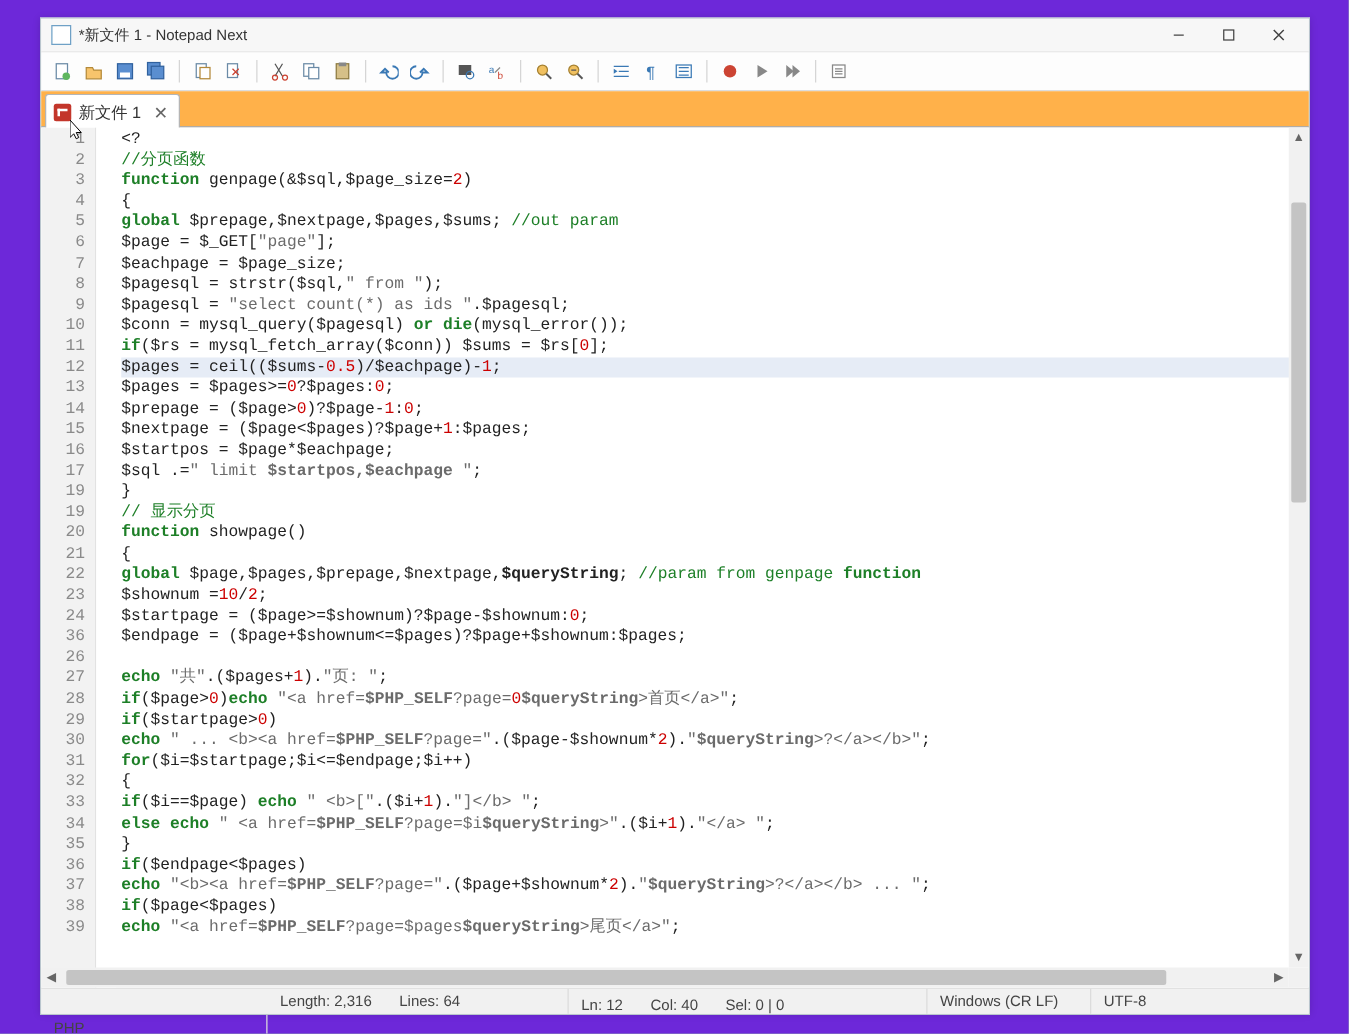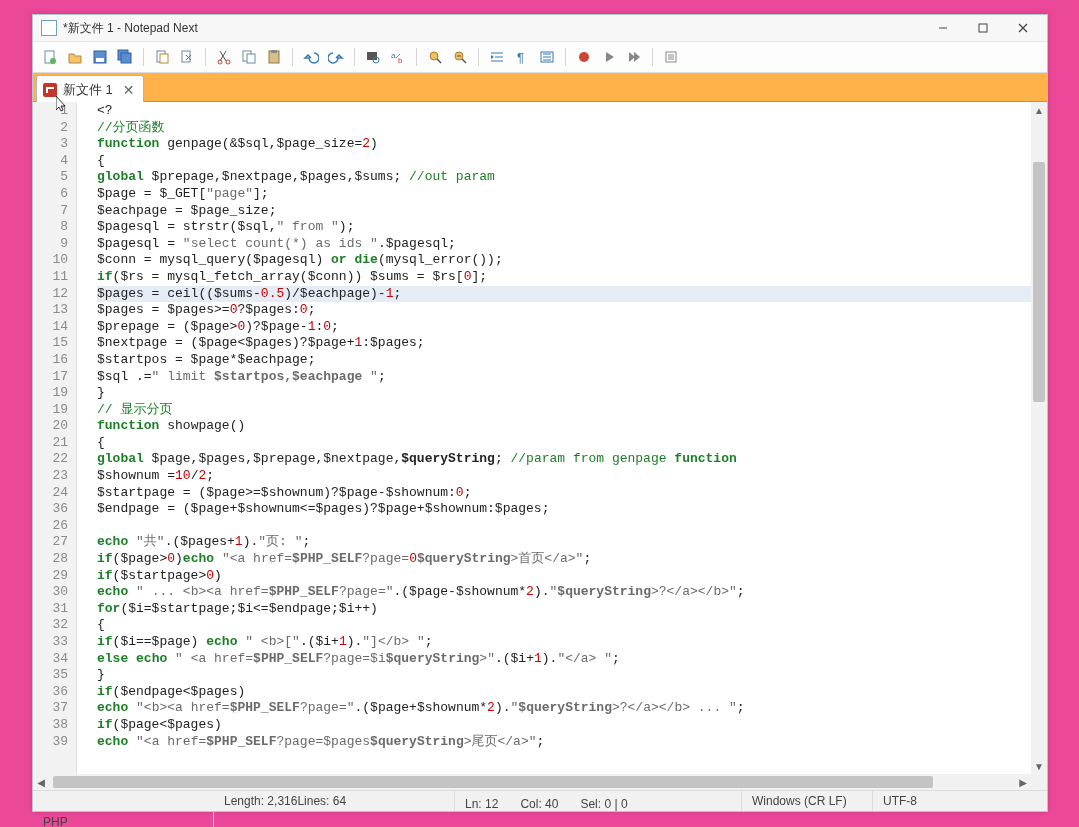--- a/index.html
+++ b/index.html
@@ -6,21 +6,21 @@
     margin: 0;
     padding: 0;
     height: 100%;
     font-family: "Segoe UI", Tahoma, sans-serif;
     background: #8fa2b4;
   }
   .desktop {
     position: relative;
     width: 1079px;
     height: 827px;
-    background: #ec4899;
+    background: #6d28d9;
     overflow: hidden;
   }
   .window {
     position: absolute;
     left: 32px;
     top: 14px;
     width: 1014px;
     height: 796px;
     background: #f7f7f7;
     border: 1px solid #b9c5cd;
@@ -236,21 +236,21 @@
     font-size: 12px;
     color: #444;
   }
   .status-cell {
     padding: 0 10px;
     height: 100%;
     display: flex; align-items: center;
     border-right: 1px solid #dcdcdc;
   }
   .status-cell.lang { width: 160px; margin-top: 42px; }
-  .status-cell.size { width: 220px; }
+  .status-cell.size { width: 220px; gap: 22px; }
   .status-cell.pos  { flex: 1 1 auto; gap: 22px; align-items: flex-end; }
   .status-cell.eol  { width: 110px; }
   .status-cell.enc  { width: 154px; border-right: none; }
 
   
   .mouse-cursor {
     position: absolute;
     left: 56px;
     top: 96px;
     width: 12px; height: 16px;

